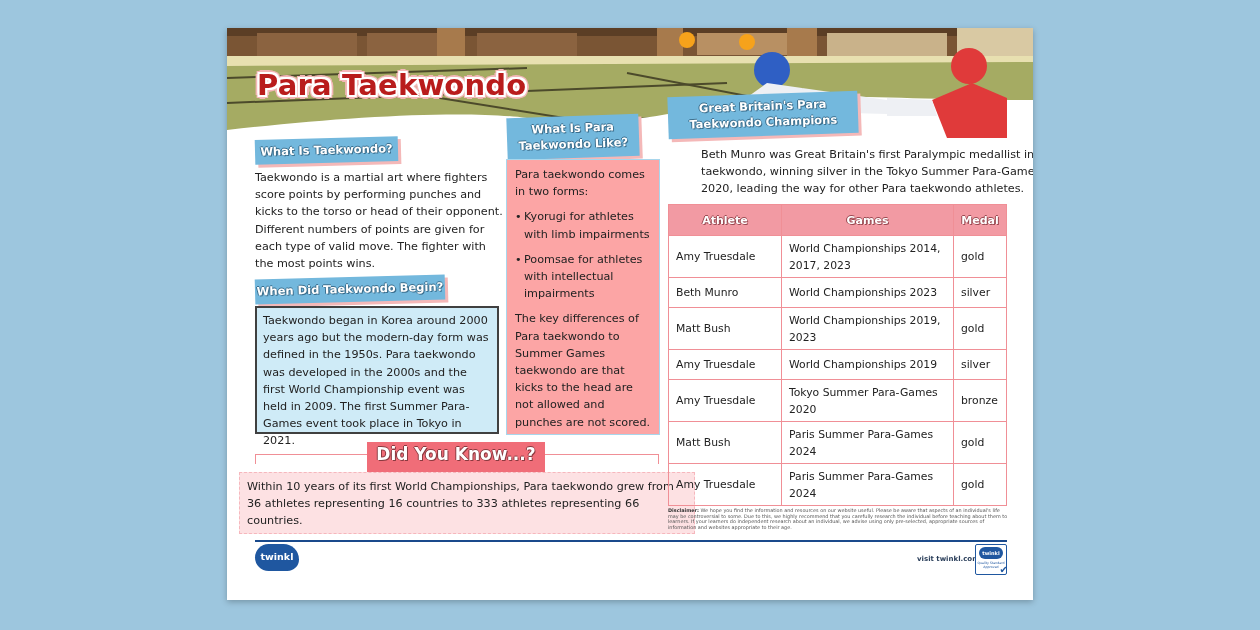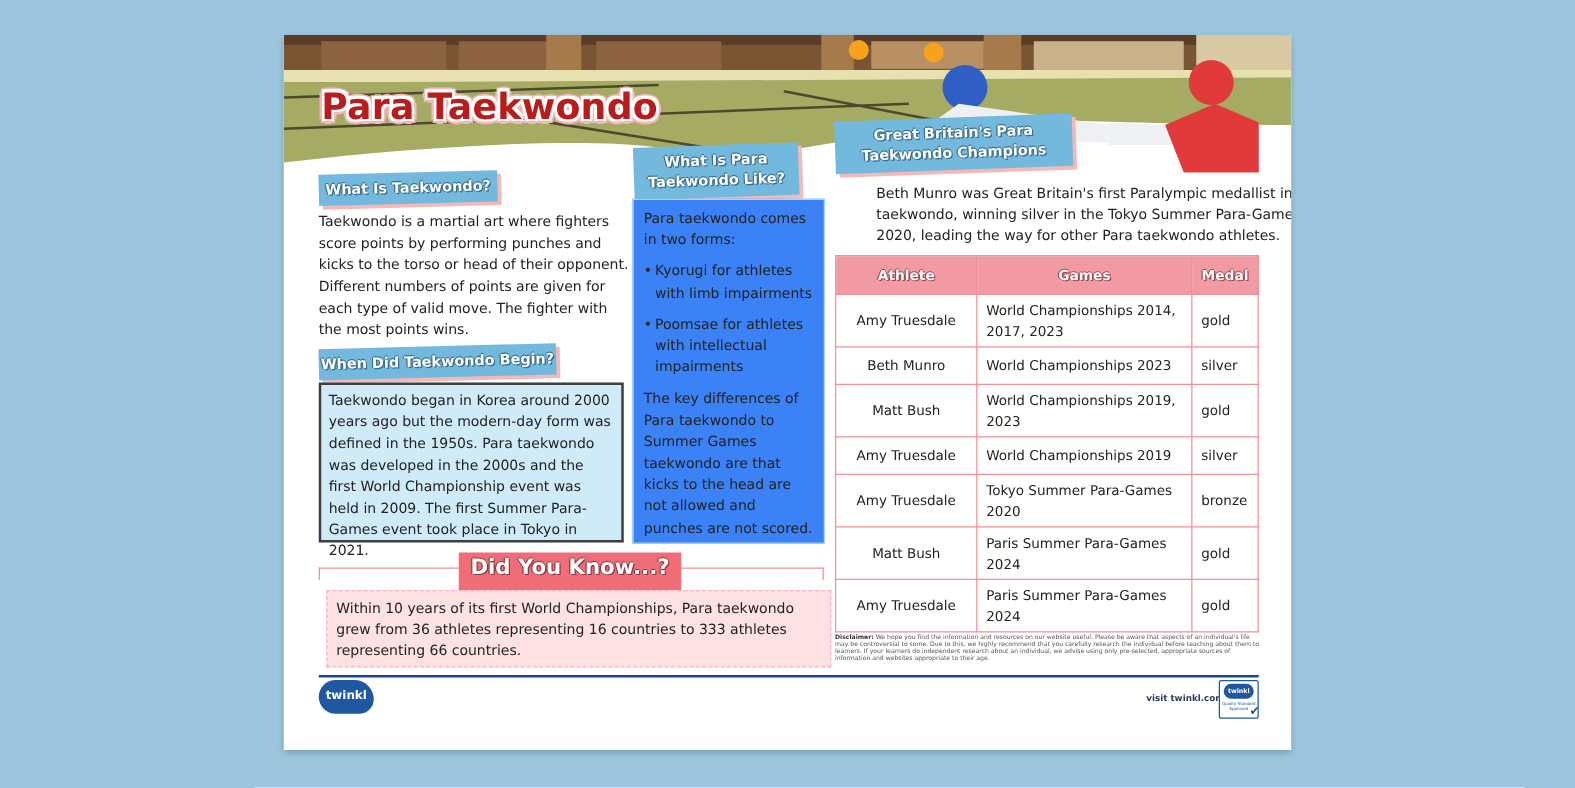--- a/index.html
+++ b/index.html
@@ -40,58 +40,58 @@
   .body-text { position: absolute; font-size: 11.2px; color: #222; line-height: 17.2px; }
   .p1 { left: 28px; top: 141px; width: 250px; }
 
   .box-blue {
     position: absolute; left: 28px; top: 278px; width: 244px; height: 128px;
     background: #cfebf7; border: 2px solid #404040; padding: 4px 6px;
   }
 
   .box-forms {
     position: absolute; left: 279px; top: 131px; width: 154px; height: 276px;
-    border: 1px solid #a8d6ec; background: #3b82f6; padding: 6px 8px;
+    border: 1px solid #a8d6ec; background: #fca5a5; padding: 6px 8px;
     font-size: 11.2px; color: #222; line-height: 17.2px;
   }
   .box-forms ul { list-style: none; margin-top: 8px; }
   .box-forms li { position: relative; padding-left: 9px; margin-bottom: 8px; }
   .box-forms li::before { content: "•"; position: absolute; left: 0; top: 0; }
   .box-forms .diff { margin-top: 6px; }
 
   .dyk-line {
     position: absolute; left: 28px; top: 426px; width: 404px; height: 10px;
     border: 1.5px solid #f08f96; border-bottom: none;
   }
   .dyk-tag {
     position: absolute; left: 140px; top: 414px; width: 178px; height: 38px;
     background: #f06d78; color: #fff; font-weight: bold; font-size: 17px; text-align: center;
     line-height: 24px; text-shadow: 1px 1px 0 #8a3a40, -1px 0 0 #8a3a40, 0 -1px 0 #8a3a40;
   }
   .dyk-box {
-    position: absolute; left: 34px; top: 444px; width: 404px; height: 62px;
+    position: absolute; left: 12px; top: 444px; width: 456px; height: 62px;
     background: #fde1e3; border: 1px dashed #f6b7bd; padding: 5px 7px;
     font-size: 11.2px; color: #222; line-height: 17.2px;
   }
 
   .p-right { left: 442px; top: 118px; width: 345px; margin-left: 32px; }
 
   table.champ {
     position: absolute; left: 441px; top: 176px; width: 339px;
     border-collapse: collapse; font-size: 10.8px; color: #222; border-radius: 18px;
   }
   table.champ th {
     background: #f29aa3; color: #fff; font-weight: bold; height: 31px;
     border: 1.5px solid #f08f96; text-align: center; font-size: 11px;
     text-shadow: 1px 1px 0 #9b4a52, -1px 0 0 #9b4a52, 0 -1px 0 #9b4a52;
   }
   table.champ td {
     border: 1.5px solid #f08f96; padding: 2px 7px; line-height: 17px; vertical-align: middle;
   }
-  table.champ td.c-ath { width: 113px; text-align: center; }
+  table.champ td.c-ath { width: 113px; }
   table.champ td.c-gam { width: 172px; }
   table.champ tr.r1 td, table.champ tr.r3 td, table.champ tr.r5 td, table.champ tr.r6 td, table.champ tr.r7 td { height: 42px; }
   table.champ tr.r2 td, table.champ tr.r4 td { height: 30px; }
 
   .disclaimer {
     position: absolute; left: 441px; top: 480px; width: 340px;
     font-size: 4.9px; line-height: 5.6px; color: #555;
   }
   .disclaimer b { color: #333; }
 

